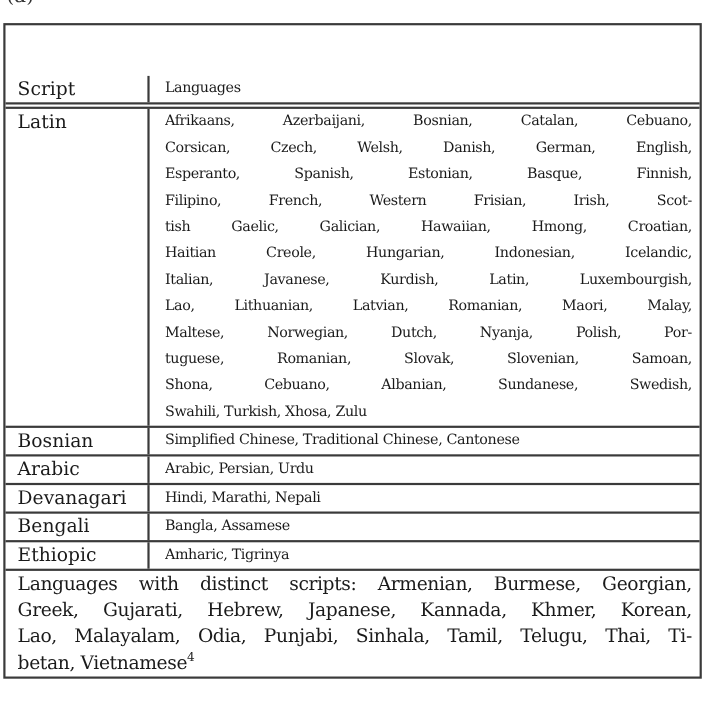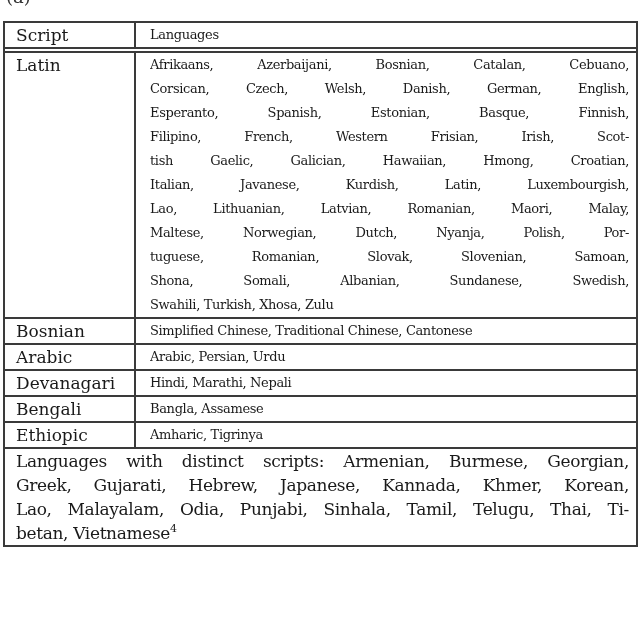--- a/index.html
+++ b/index.html
@@ -10,21 +10,21 @@
   }
   .caption-fragment {
     position: absolute; left: 6px; top: -12px;
     font-size: 18px; line-height: 18px; color: #333;
   }
   .tbl {
     position: absolute; left: 3px; top: 21px; width: 635px;
     border: 2px solid #3a3a3a; box-sizing: border-box;
   }
   .row { display: flex; border-top: 2px solid #3a3a3a; box-sizing: border-box; }
-  .row.first { border-top: none; }
+  .row.first { border-top: none; margin-top: 46px; }
   .row.header { border-bottom: 2px solid #3a3a3a; }
   .row.after-header { border-top: 2px solid #3a3a3a; margin-top: 2px; justify-content: flex-end; }
   .cell-script {
     width: 131px; flex: none; box-sizing: border-box;
     padding: 0 0 0 11px; border-right: 2px solid #3a3a3a;
     font-size: 17px; line-height: 24px;
   }
   .cell-langs {
     flex: 1; box-sizing: border-box; padding: 0 7px 0 14px;
     font-size: 13px; line-height: 24px; text-align: justify;
@@ -52,25 +52,26 @@
   </div>
 
   <div class="row after-header">
     <div class="cell-script">Latin</div>
     <div class="cell-langs">
       <span class="ln">Afrikaans, Azerbaijani, Bosnian, Catalan, Cebuano,</span>
       <span class="ln">Corsican, Czech, Welsh, Danish, German, English,</span>
       <span class="ln">Esperanto, Spanish, Estonian, Basque, Finnish,</span>
       <span class="ln">Filipino, French, Western Frisian, Irish, Scot-</span>
       <span class="ln">tish Gaelic, Galician, Hawaiian, Hmong, Croatian,</span>
+      <span class="ln">Haitian Creole, Hungarian, Indonesian, Icelandic,</span>
       <span class="ln">Italian, Javanese, Kurdish, Latin, Luxembourgish,</span>
       <span class="ln">Lao, Lithuanian, Latvian, Romanian, Maori, Malay,</span>
       <span class="ln">Maltese, Norwegian, Dutch, Nyanja, Polish, Por-</span>
       <span class="ln">tuguese, Romanian, Slovak, Slovenian, Samoan,</span>
-      <span class="ln">Shona, Somali, Albanian, Sundanese, Swedish,</span>
+      <span class="ln">Shona, Cebuano, Albanian, Sundanese, Swedish,</span>
       <span class="ln last">Swahili, Turkish, Xhosa, Zulu</span>
     </div>
   </div>
 
 
   <div class="row">
     <div class="cell-script">Bosnian</div>
     <div class="cell-langs">
       <span class="ln last">Simplified Chinese, Traditional Chinese, Cantonese</span>
     </div>

